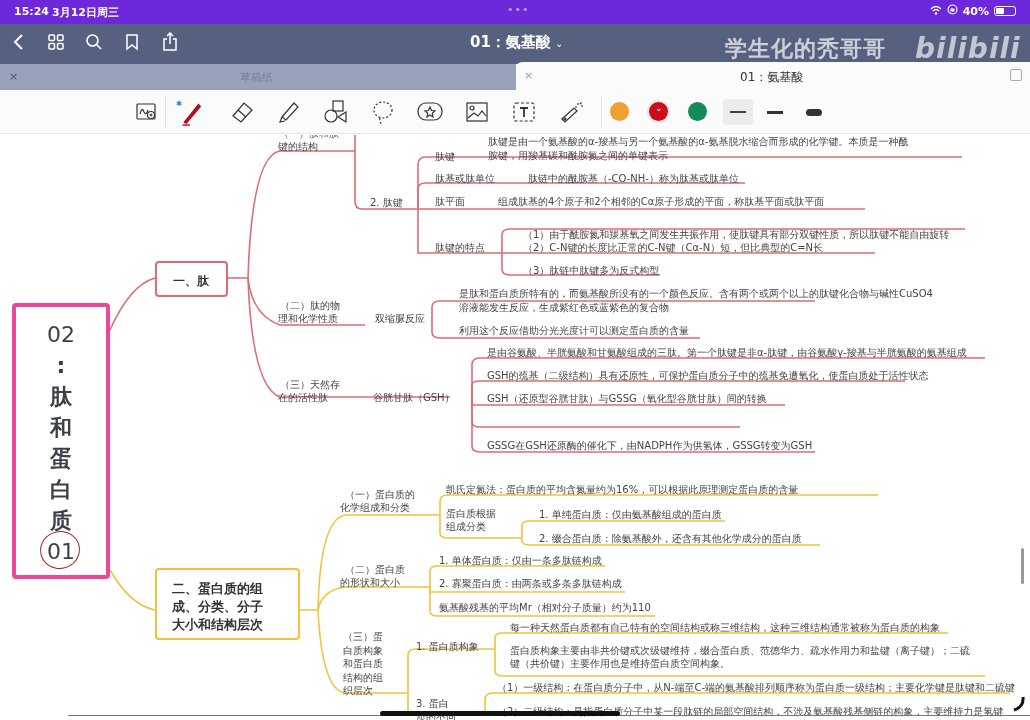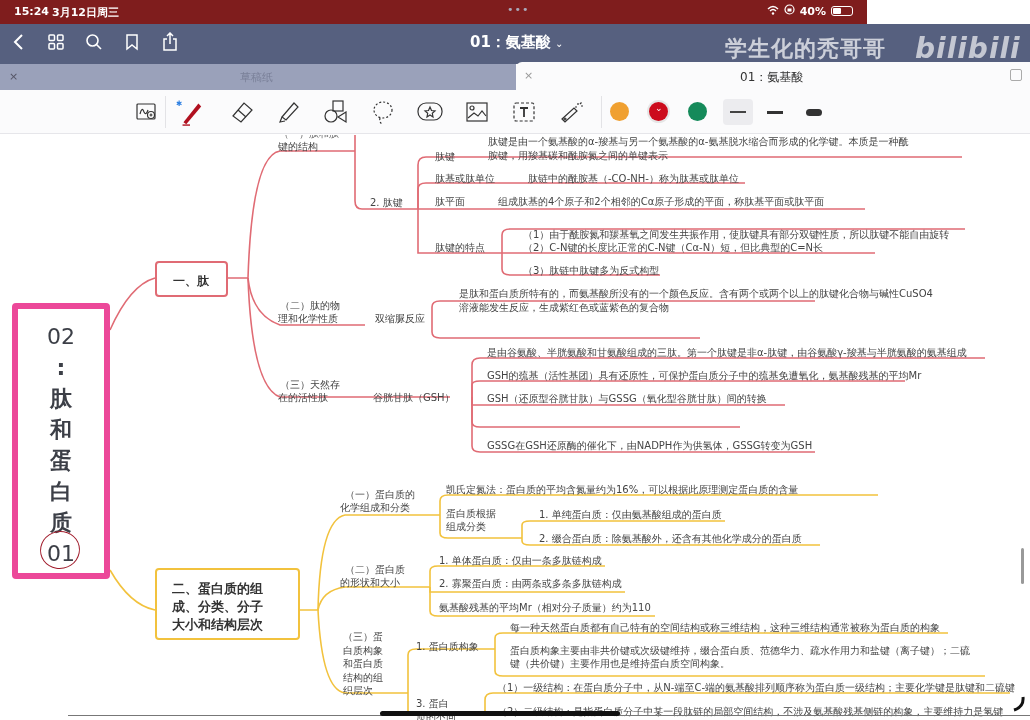--- a/index.html
+++ b/index.html
@@ -1,18 +1,18 @@
 <!DOCTYPE html>
 <html><head>
 <meta charset="utf-8">
 <style>
   * { box-sizing: border-box; margin: 0; padding: 0; }
   html, body { width: 1030px; height: 720px; overflow: hidden; background: #fff;
     font-family: "DejaVu Sans", "Liberation Sans", sans-serif; }
-  .statusbar { position: absolute; left: 0; top: 0; width: 867px; height: 24px; background: #7f1d1d; color: #fff; font-size: 11px; }
+  .statusbar { position: absolute; left: 0; top: 0; width: 1030px; height: 24px; background: #6d28d9; color: #fff; font-size: 11px; }
   .statusbar .time { position: absolute; left: 14px; top: 5px; font-weight: bold; }
   .statusbar .date { position: absolute; left: 52px; top: 5px; font-weight: bold; }
   .statusbar .dots { position: absolute; left: 507px; top: 3px; letter-spacing: 1px; color: #aab; }
   .statusbar .right { position: absolute; right: 14px; top: 4px; display: flex; align-items: center; gap: 5px; font-weight: bold; }
   .battery { width: 22px; height: 10px; border: 1px solid #fff; border-radius: 3px; position: relative; }
   .battery .lvl { position: absolute; left: 1px; top: 1px; height: 6px; background: #fff; border-radius: 1px; }
 
   .navbar { position: absolute; left: 0; top: 24px; width: 1030px; height: 40px; background: #56607f; color: #fff; }
   .navbar .nav-icons { position: absolute; left: 6px; top: 6px; display: flex; gap: 14px; }
   .navbar .nav-icons span { width: 24px; height: 24px; display: flex; align-items: center; justify-content: center; }
@@ -35,21 +35,21 @@
   .tsep { position: absolute; top: 6px; width: 1px; height: 32px; background: #e3e3e6; }
   .swatch { position: absolute; top: 12px; width: 19px; height: 19px; border-radius: 50%; }
   .swatch.sel { box-shadow: 0 0 0 2px #e6e6e6; }
   .swatch.sel::after { content: "⌄"; color: #fff; font-size: 9px; position: absolute; left: 6px; top: 1px; }
   .weight { position: absolute; top: 9px; width: 30px; height: 26px; display: flex; align-items: center; justify-content: center; border-radius: 4px; }
   .weight.sel { background: #ececef; }
 
   .canvas { position: absolute; left: 0; top: 135px; width: 1030px; height: 585px; overflow: hidden; background: #fff; }
   svg.lines { position: absolute; left: 0; top: 0; }
   .t { position: absolute; font-size: 10px; color: #444; line-height: 13px; white-space: nowrap; }
-  .root { position: absolute; left: 12px; top: 168px; width: 98px; height: 276px; border: 6px solid #ec4899; border-radius: 4px; background: #fff;
+  .root { position: absolute; left: 12px; top: 168px; width: 98px; height: 276px; border: 4px solid #ec4899; border-radius: 4px; background: #fff;
     text-align: center; color: #3c3f47; font-size: 22px; font-weight: bold; line-height: 31px; padding-top: 12px; }
   .root .num { font-weight: normal; }
   .circle-mark { position: absolute; left: 40px; top: 396px; width: 40px; height: 38px; border: 1.5px solid #a01a2a; border-radius: 50%; transform: rotate(-12deg); }
   .lvl1 { position: absolute; border: 2px solid; border-radius: 4px; background: #fff; color: #333; font-weight: bold; text-align: left; }
   .lvl1.red { border-color: #e06b74; }
   .lvl1.yel { border-color: #f2c23d; }
   .vscroll { position: absolute; left: 1021px; top: 413px; width: 3px; height: 36px; background: #999; border-radius: 2px; }
   .hscroll { position: absolute; left: 68px; top: 580px; width: 962px; height: 1px; background: #777; }
   .hthumb { position: absolute; left: 380px; top: 576px; width: 240px; height: 5px; background: #111; border-radius: 3px; }
 </style>
@@ -302,26 +302,27 @@
   <div class="t" style="left:435px;top:106px">肽键的特点</div>
   <div class="t" style="left:523px;top:93px">（1）由于酰胺氮和羰基氧之间发生共振作用，使肽键具有部分双键性质，所以肽键不能自由旋转</div>
   <div class="t" style="left:523px;top:106px">（2）C-N键的长度比正常的C-N键（Cα-N）短，但比典型的C=N长</div>
   <div class="t" style="left:523px;top:129px">（3）肽链中肽键多为反式构型</div>
 
   <div class="t" style="left:280px;top:164px">（二）肽的物</div>
   <div class="t" style="left:278px;top:177px">理和化学性质</div>
   <div class="t" style="left:375px;top:177px">双缩脲反应</div>
   <div class="t" style="left:459px;top:152px">是肽和蛋白质所特有的，而氨基酸所没有的一个颜色反应。含有两个或两个以上的肽键化合物与碱性CuSO4</div>
   <div class="t" style="left:459px;top:166px">溶液能发生反应，生成紫红色或蓝紫色的复合物</div>
+  <div class="t" style="left:459px;top:189px">利用这个反应借助分光光度计可以测定蛋白质的含量</div>
 
   <div class="t" style="left:280px;top:243px">（三）天然存</div>
   <div class="t" style="left:278px;top:256px">在的活性肽</div>
   <div class="t" style="left:373px;top:256px">谷胱甘肽（GSH）</div>
   <div class="t" style="left:487px;top:211px">是由谷氨酸、半胱氨酸和甘氨酸组成的三肽。第一个肽键是非α-肽键，由谷氨酸γ-羧基与半胱氨酸的氨基组成</div>
-  <div class="t" style="left:487px;top:234px">GSH的巯基（活性基团）具有还原性，可保护蛋白质分子中的巯基免遭氧化，氨基酸残基的平均Mr</div>
+  <div class="t" style="left:487px;top:234px">GSH的巯基（二级结构）具有还原性，可保护蛋白质分子中的巯基免遭氧化，使蛋白质处于活性状态</div>
   <div class="t" style="left:487px;top:257px">GSH（还原型谷胱甘肽）与GSSG（氧化型谷胱甘肽）间的转换</div>
   <div class="t" style="left:487px;top:304px">GSSG在GSH还原酶的催化下，由NADPH作为供氢体，GSSG转变为GSH</div>
 
   <div class="lvl1 yel" style="left:155px;top:433px;width:145px;height:72px;font-size:13px;line-height:18px;padding:10px 0 0 15px;">
     <div>二、蛋白质的组</div>
     <div>成、分类、分子</div>
     <div>大小和结构层次</div>
   </div>
 
   <div class="t" style="left:345px;top:353px">（一）蛋白质的</div>

